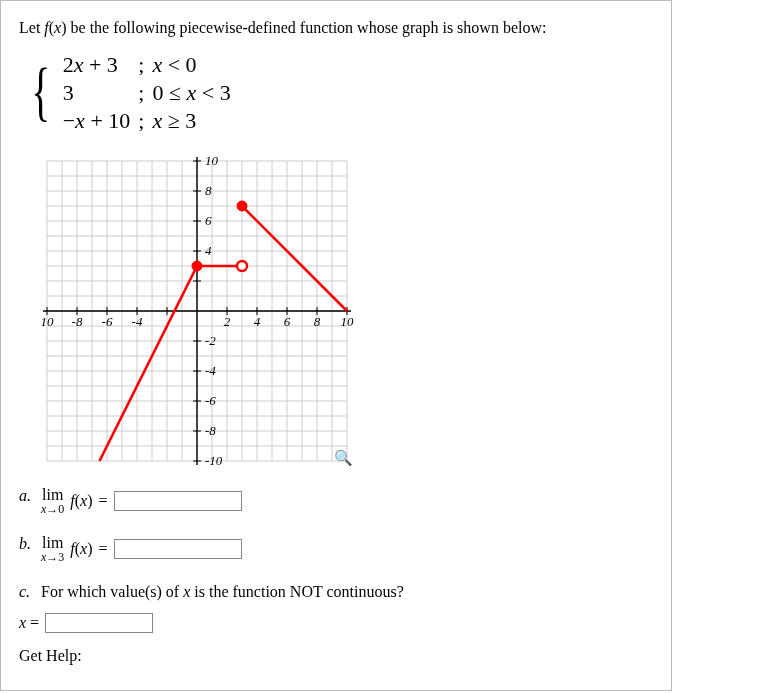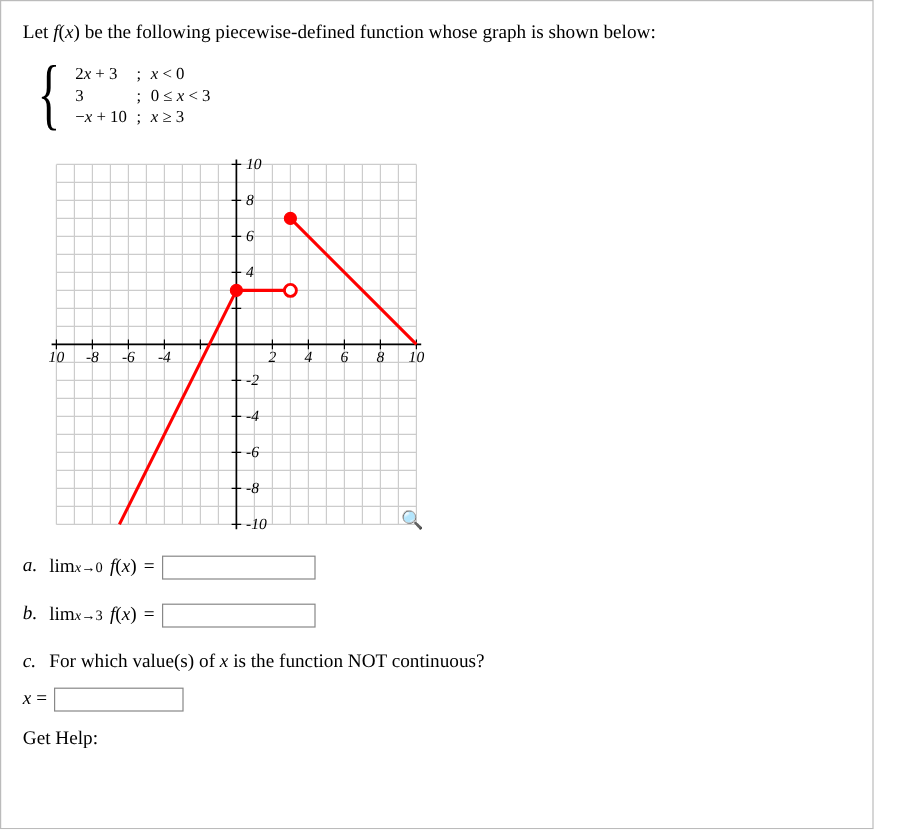--- a/index.html
+++ b/index.html
@@ -7,21 +7,21 @@
     font-size: 16px;
     color: #000;
     margin: 0;
     padding: 0;
     background: #fff;
   }
   .page-border {
     border: 1px solid #bbb;
     margin: 0;
     padding: 18px 18px 14px 18px;
-    width: 728px;
+    width: 672px;
     box-sizing: border-box;
     min-height: 691px;
     position: relative;
   }
   .intro { margin-bottom: 14px; }
   .math-i { font-style: italic; font-family: "Times New Roman", serif; }
   .piecewise {
     display: flex;
     align-items: center;
     margin-bottom: 16px;
@@ -30,31 +30,31 @@
   .brace {
     font-size: 66px;
     line-height: 60px;
     font-family: "Times New Roman", serif;
     margin-right: 6px;
     transform: scaleX(0.6);
     position: relative;
     top: -2px;
   }
   table.cases { border-collapse: collapse; }
-  table.cases td { padding: 1px 8px 1px 0; font-size: 14px; white-space: nowrap; }
+  table.cases td { padding: 1px 8px 1px 0; font-size: 22px; white-space: nowrap; }
   .chart-wrap { margin: 0 0 16px 18px; position: relative; width:320px; }
   svg.chart { display:block; }
   .mag {
     position:absolute; right:4px; bottom:4px;
     font-size:15px; color:#999;
   }
   .questions { margin-top: 4px; }
   .qrow { margin: 10px 0 20px 0; display:flex; align-items:flex-start; }
   .qlabel { width:22px; font-style: italic; }
-  .lim-block { display:inline-flex; flex-direction:row; align-items:center; line-height:1; vertical-align:middle; }
+  .lim-block { display:inline-flex; flex-direction:column; align-items:center; line-height:1; vertical-align:middle; }
   .lim-word { font-size:16px; }
   .lim-sub { font-size:12px; }
   input.ans {
     border:1px solid #888; background:#fff;
     font-family:inherit; font-size:14px;
     height:18px; width:120px; padding:0 3px;
     vertical-align: middle;
   }
   input.ans.short { width:100px; }
   .qc-text { margin-bottom:6px; font-style:normal; }

